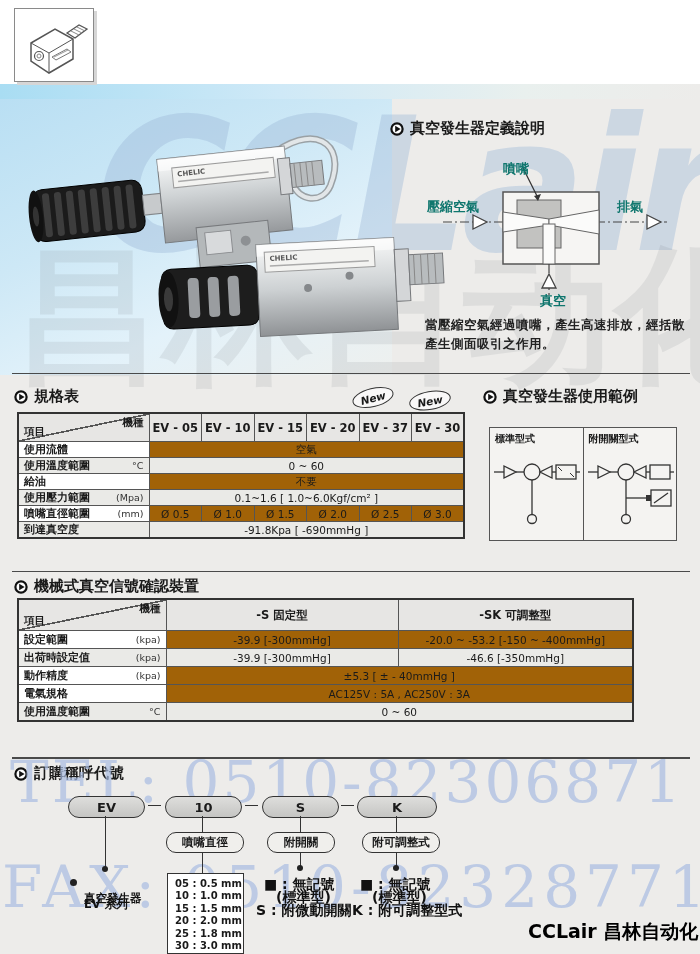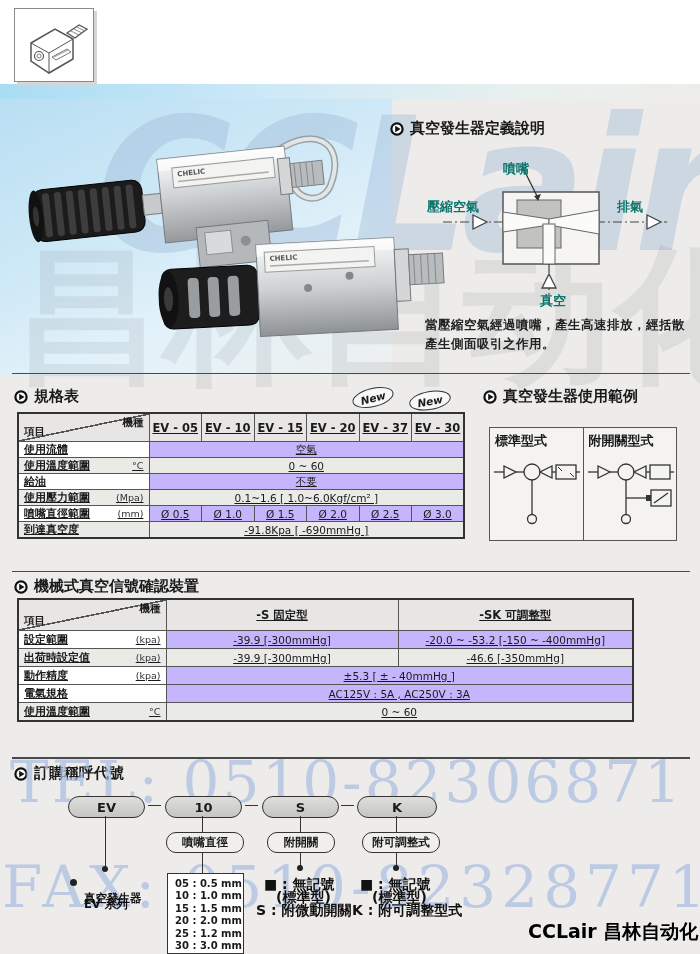--- a/index.html
+++ b/index.html
@@ -37,21 +37,21 @@
   
   .sec-head{display:flex;align-items:center;gap:6px;font-size:15px;font-weight:bold;color:#1a1a1a;z-index:5;}
   .play{width:14px;height:14px;flex:0 0 14px;}
   
   .hsep{left:12px;width:678px;border-top:1.5px solid #4a4a4a;z-index:3;}
   
   .dlab{font-size:13px;font-weight:bold;color:#0f766e;z-index:5;}
   .desc{left:425px;top:316px;width:266px;font-size:12.5px;font-weight:bold;line-height:1.5;
     color:#222;z-index:5;letter-spacing:.5px;}
   
-  table{border-collapse:collapse;table-layout:fixed;z-index:5;position:absolute;background:#c4b5fd;text-decoration:underline;}
+  table{border-collapse:collapse;table-layout:fixed;z-index:5;position:absolute;background:#a16207;}
   td{border:1px solid #555;font-size:10.5px;text-align:center;padding:0 2px;overflow:hidden;}
   .spec{left:17px;top:412px;width:446px;border:2px solid #333;}
   .spec td.mh{height:27px;font-size:11.5px;font-weight:bold;background:#e7e6e4;}
   .spec tr.body td{height:15px;}
   .sig{left:17px;top:598px;width:615px;border:2px solid #333;}
   .sig td.mh{height:30px;font-size:11.5px;font-weight:bold;background:#e7e6e4;}
   .sig tr.body td{height:17px;}
   tr.shade td{background:#eaeae7;}
   td.lblcell{text-align:left;background:#fff;margin-left:24px;}
   tr.shade td.lblcell{background:#eaeae7;}
@@ -64,21 +64,21 @@
   .c-bot{position:absolute;bottom:2px;left:5px;font-size:10.5px;font-weight:bold;}
   
   .new-badge{width:40px;height:17px;border:1.5px solid #333;border-radius:50%;
     display:flex;align-items:center;justify-content:center;font-size:10.5px;font-style:italic;
     font-weight:bold;background:rgba(255,255,255,.65);z-index:6;}
   
   .usage-box{left:489px;top:427px;width:186px;height:112px;border:1.5px solid #555;
     background:#f4f3f1;display:flex;z-index:5;}
   .usage-cell{flex:1;position:relative;}
   .usage-cell + .usage-cell{border-left:1.5px solid #555;}
-  .usage-lab{position:absolute;left:5px;top:4px;font-size:13px;font-weight:bold;}
+  .usage-lab{position:absolute;left:5px;top:4px;font-size:10px;font-weight:bold;}
   .usage-svg{position:absolute;left:2px;top:26px;}
   
   .pill{top:796px;height:20px;border:1.5px solid #333;border-radius:11px;z-index:10;
     background:linear-gradient(#dededc,#c5c5c3);display:flex;align-items:center;justify-content:center;
     font-size:13px;font-weight:bold;}
   .dash{top:805px;border-top:1.5px solid #333;z-index:10;}
   .oval{top:832px;height:19px;border:1.3px solid #333;border-radius:10px;z-index:10;
     background:#f0efec;display:flex;align-items:center;justify-content:center;
     font-size:11.5px;font-weight:bold;}
   .vline{width:0;border-left:1px solid #333;z-index:10;}
@@ -473,21 +473,21 @@
 
 <div class="abs dot" style="left:70px;top:879px;width:7px;height:7px;"></div>
 <div class="abs note" style="left:84px;top:897px;font-size:11.5px;text-align:center;">EV 系列</div>
 <div class="abs note" style="left:84px;top:891px;font-size:11.5px;">真空發生器</div>
 
 <div class="abs nozzle-box">
   <div>05 : 0.5 mm</div>
   <div>10 : 1.0 mm</div>
   <div>15 : 1.5 mm</div>
   <div>20 : 2.0 mm</div>
-  <div>25 : 1.2 mm</div>
+  <div>25 : 1.8 mm</div>
   <div>30 : 3.0 mm</div>
 </div>
 
 <div class="abs note" style="left:264px;top:876px;">■ : 無記號</div>
 <div class="abs note" style="left:276px;top:889px;">(標準型)</div>
 <div class="abs note" style="left:256px;top:902px;">S : 附微動開關</div>
 
 <div class="abs note" style="left:360px;top:876px;">■ : 無記號</div>
 <div class="abs note" style="left:372px;top:889px;">(標準型)</div>
 <div class="abs note" style="left:352px;top:902px;">K : 附可調整型式</div>

